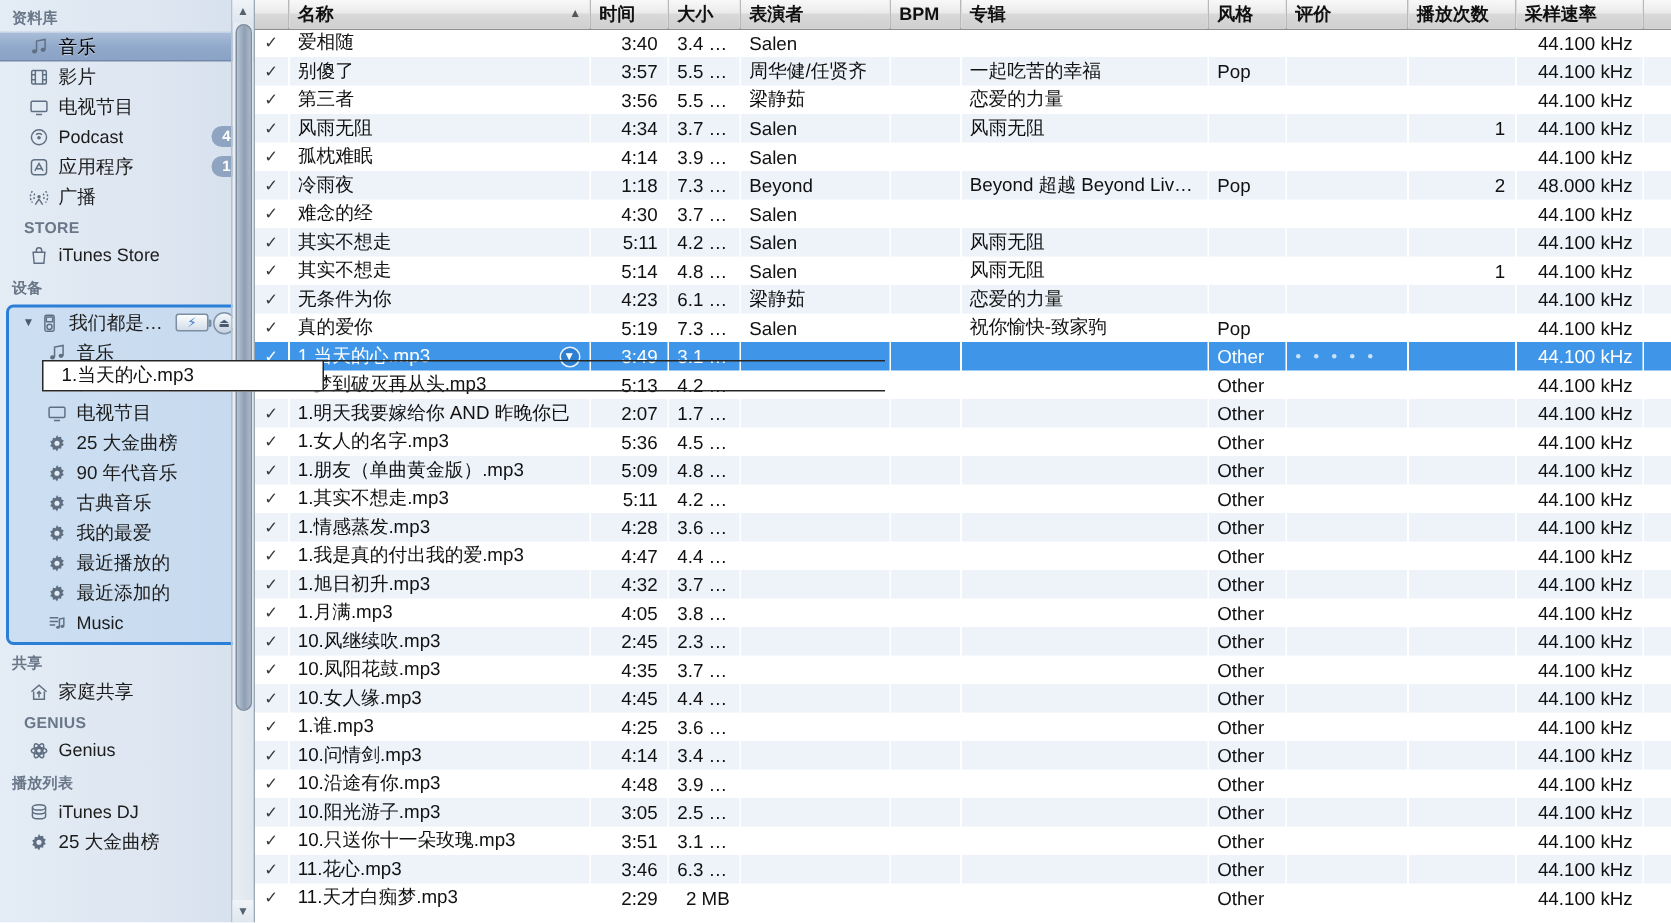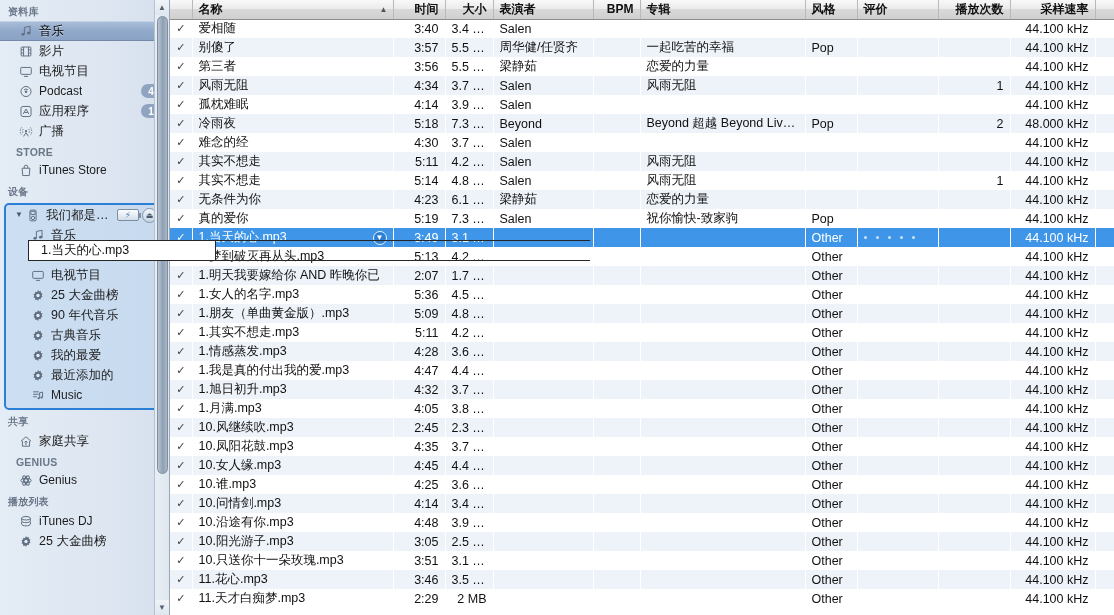--- a/index.html
+++ b/index.html
@@ -139,21 +139,21 @@
     border-bottom: 1px solid #8e8e8e;
     border-right: 1px solid #b9b9b9;
     font-size: 12px;
     font-weight: bold;
     color: #101010;
     padding: 0 6px;
     text-align: left;
     white-space: nowrap;
     position: relative;
   }
-  thead th.num { text-align: right; }
+  thead th.num { text-align: left; }
   thead th.sorted .caret {
     position: absolute; right: 5px; top: 50%; transform: translateY(-50%);
     font-size: 8px; color: #555;
   }
   tbody td {
     height: 19px;
     font-size: 12.5px;
     color: #111;
     padding: 0 6px;
     white-space: nowrap;
@@ -373,20 +373,29 @@
             <span class="sb-label">古典音乐</span>
           </div>
           <div class="sb-item child">
             <span class="sb-ico">
               <svg width="14" height="13" viewBox="0 0 16 16">
                 <path fill="#5f6e81" d="M8 1.2l1.2 1.9 2.2-.5.2 2.2 2 .9-1.2 1.9 1.2 1.9-2 .9-.2 2.2-2.2-.5L8 14.8l-1.2-1.9-2.2.5-.2-2.2-2-.9 1.2-1.9L2.4 6.5l2-.9.2-2.2 2.2.5z"></path>
                 <circle cx="8" cy="8" r="2.1" fill="#e2eaf4"></circle>
               </svg>
             </span>
             <span class="sb-label">我的最爱</span>
+          </div>
+          <div class="sb-item child">
+            <span class="sb-ico">
+              <svg width="14" height="13" viewBox="0 0 16 16">
+                <path fill="#5f6e81" d="M8 1.2l1.2 1.9 2.2-.5.2 2.2 2 .9-1.2 1.9 1.2 1.9-2 .9-.2 2.2-2.2-.5L8 14.8l-1.2-1.9-2.2.5-.2-2.2-2-.9 1.2-1.9L2.4 6.5l2-.9.2-2.2 2.2.5z"></path>
+                <circle cx="8" cy="8" r="2.1" fill="#e2eaf4"></circle>
+              </svg>
+            </span>
+            <span class="sb-label">最近播放的</span>
           </div>
           <div class="sb-item child">
             <span class="sb-ico">
               <svg width="14" height="13" viewBox="0 0 16 16">
                 <path fill="#5f6e81" d="M8 1.2l1.2 1.9 2.2-.5.2 2.2 2 .9-1.2 1.9 1.2 1.9-2 .9-.2 2.2-2.2-.5L8 14.8l-1.2-1.9-2.2.5-.2-2.2-2-.9 1.2-1.9L2.4 6.5l2-.9.2-2.2 2.2.5z"></path>
                 <circle cx="8" cy="8" r="2.1" fill="#e2eaf4"></circle>
               </svg>
             </span>
             <span class="sb-label">最近添加的</span>
           </div>
@@ -577,21 +586,21 @@
             <td class="num">44.100 kHz</td>
             <td></td>
           </tr>
           <tr class="even">
             <td class=" chk">✓</td>
             <td>
               <div class="name-cell">
                 <span class="name-txt">冷雨夜</span>
               </div>
             </td>
-            <td class="num">5:18</td>
+            <td class="num">1:18</td>
             <td class="num">7.3 MB</td>
             <td>Beyond</td>
             <td class="num"></td>
             <td>Beyond 超越 Beyond Live 03</td>
             <td>Pop</td>
             <td></td>
             <td class="num">2</td>
             <td class="num">48.000 kHz</td>
             <td></td>
           </tr>
@@ -925,21 +934,21 @@
             <td>Other</td>
             <td></td>
             <td class="num"></td>
             <td class="num">44.100 kHz</td>
             <td></td>
           </tr>
           <tr class="odd">
             <td class=" chk">✓</td>
             <td>
               <div class="name-cell">
-                <span class="name-txt">10.谁.mp3</span>
+                <span class="name-txt">1.谁.mp3</span>
               </div>
             </td>
             <td class="num">4:25</td>
             <td class="num">3.6 MB</td>
             <td></td>
             <td class="num"></td>
             <td></td>
             <td>Other</td>
             <td></td>
             <td class="num"></td>
@@ -1019,21 +1028,21 @@
             <td></td>
           </tr>
           <tr class="even">
             <td class=" chk">✓</td>
             <td>
               <div class="name-cell">
                 <span class="name-txt">11.花心.mp3</span>
               </div>
             </td>
             <td class="num">3:46</td>
-            <td class="num">3.5 MB</td>
+            <td class="num">6.3 MB</td>
             <td></td>
             <td class="num"></td>
             <td></td>
             <td>Other</td>
             <td></td>
             <td class="num"></td>
             <td class="num">44.100 kHz</td>
             <td></td>
           </tr>
           <tr class="odd">

